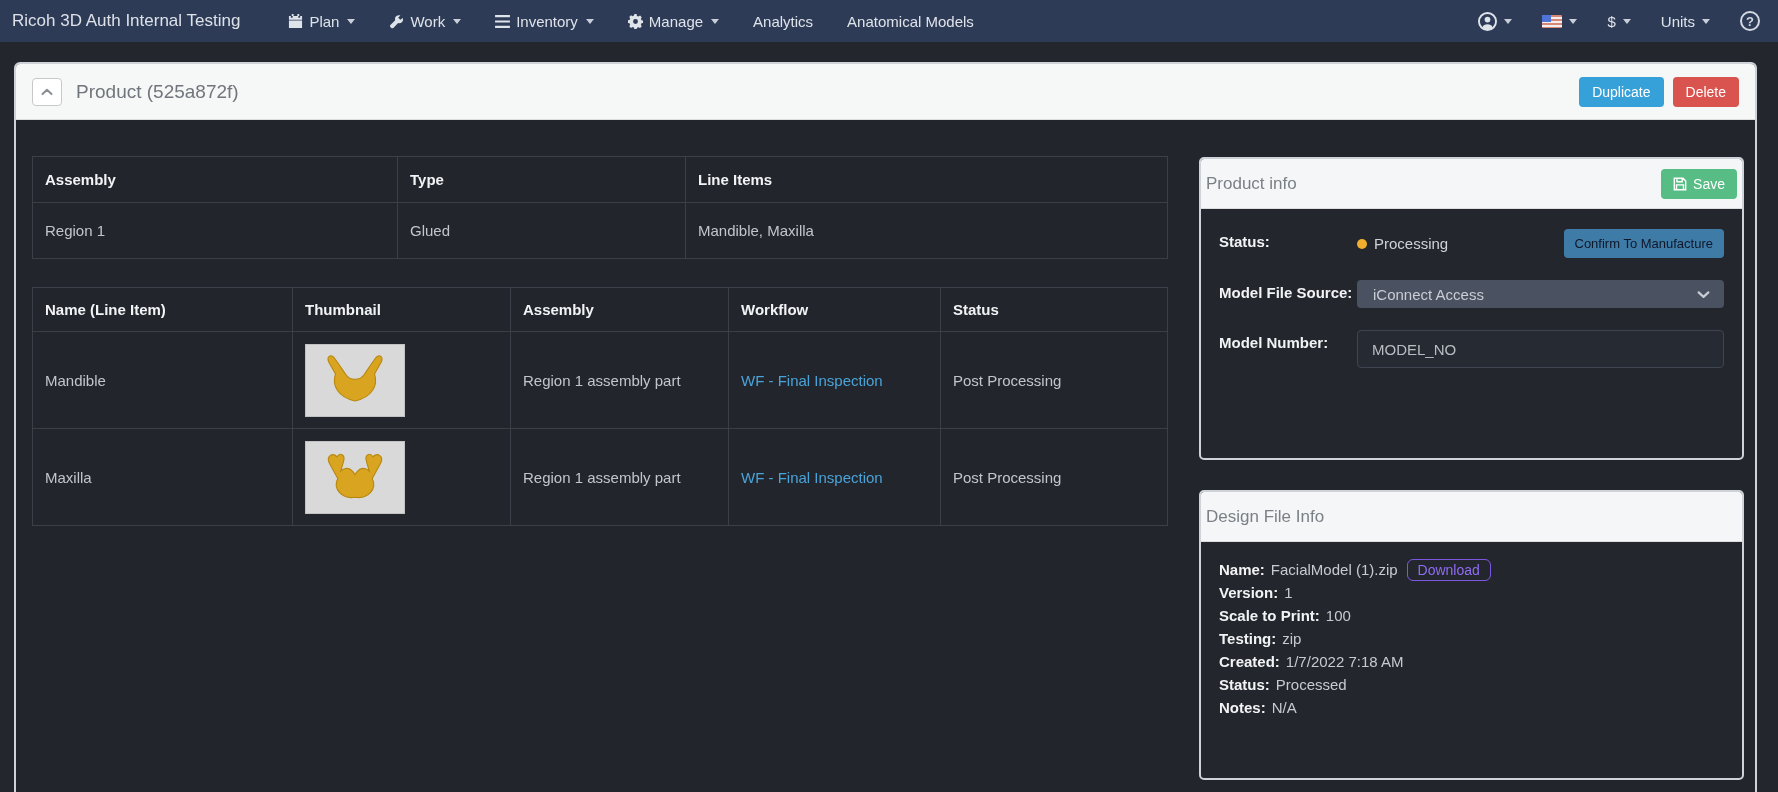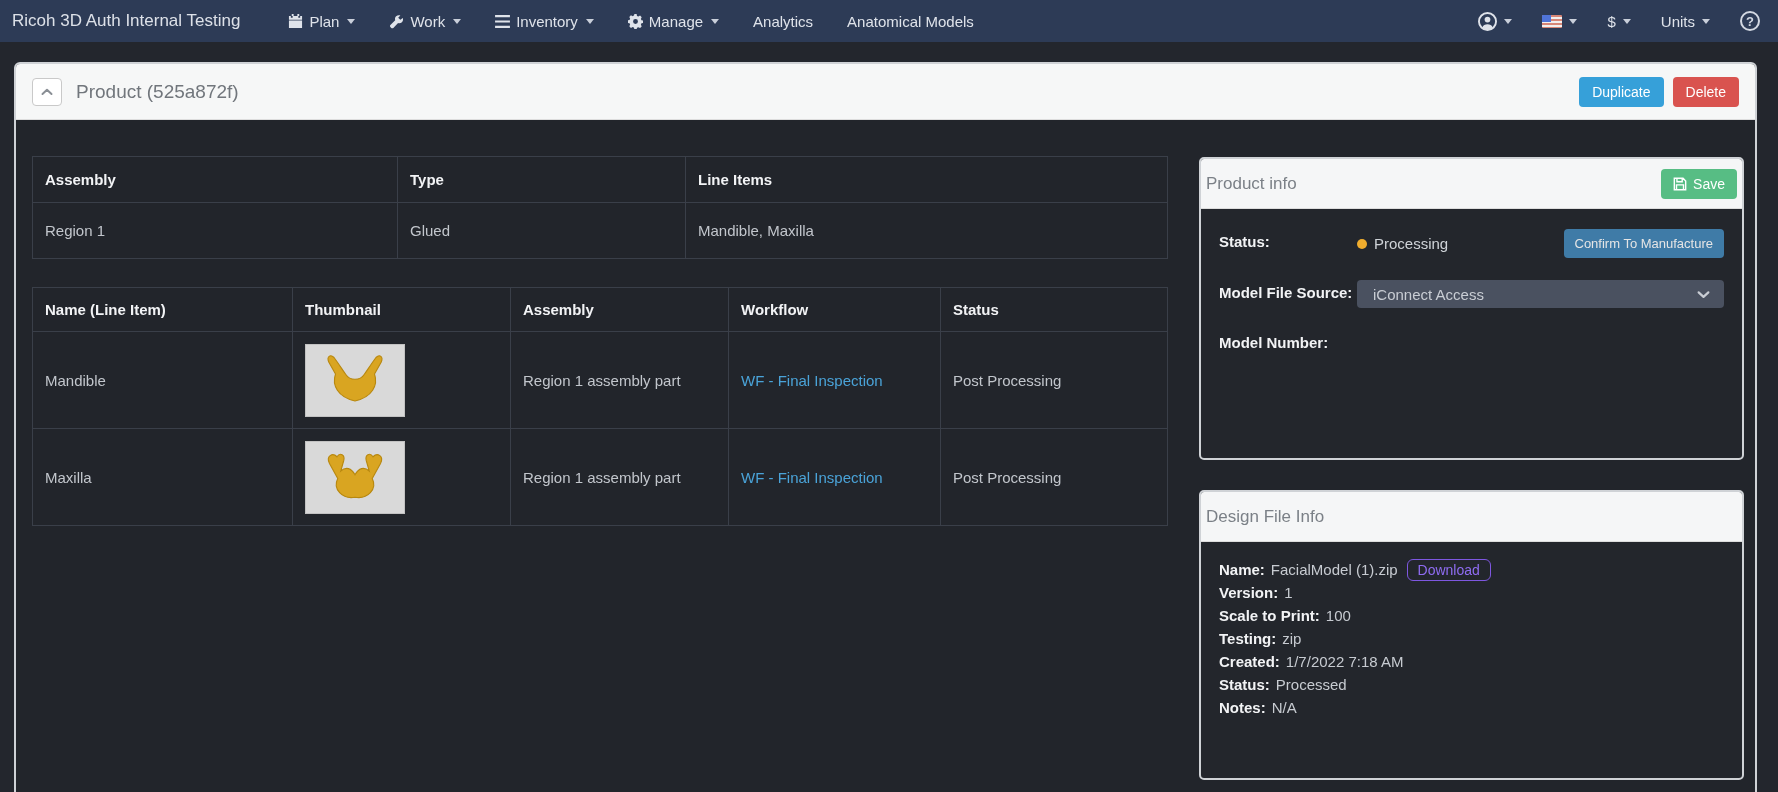--- a/index.html
+++ b/index.html
@@ -99,21 +99,21 @@
     padding:7px 12px; font-size:14px;
   }
 
   .pi-body { padding:20px 18px; }
   .form-row { display:flex; align-items:flex-start; margin-bottom:22px; }
   .form-label { width:138px; flex:none; font-weight:bold; color:#f2f3f5; font-size:15px; line-height:21px; padding-top:2px; }
   .form-value { flex:1; display:flex; align-items:center; }
   .status-dot { width:10px; height:10px; border-radius:50%; background:#f0ad2e; margin-right:7px; flex:none; }
   .status-text { color:#cfd3d8; font-size:15px; }
   .btn-confirm {
-    margin-left:auto; background:#3f7ba7; color:#e5e5e5; font-size:13px; padding:7px 11px;
+    margin-left:auto; background:#3f7ba7; color:#0f172a; font-size:13px; padding:7px 11px;
   }
   .select-box {
     flex:1; height:28px; background:#4a5160; border-radius:4px;
     display:flex; align-items:center; padding:0 14px 0 16px;
     color:#c9cdd4; font-size:15px; cursor:pointer;
   }
   .select-box .sel-caret { margin-left:auto; }
   .text-input {
     flex:1; height:38px; background:#262b33; border:1px solid #3e4450; border-radius:4px;
     color:#b9bdc3; font-size:15px; padding:0 14px;
@@ -313,20 +313,23 @@
           <div class="select-box">
             <span>iConnect Access</span>
             <svg class="sel-caret" width="13" height="9" viewBox="0 0 12 8">
                 <polyline points="1.5,2 6,6.2 10.5,2" fill="none" stroke="#c9cdd4" stroke-width="2" stroke-linecap="round" stroke-linejoin="round"></polyline>
               </svg>
           </div>
         </div>
       </div>
       <div class="form-row">
         <div class="form-label">Model Number:</div>
+        <div class="form-value">
+          <input class="text-input" type="text" value="MODEL_NO" style="">
+        </div>
       </div>
     </div>
   </div>
 
   <div class="side-panel design-info-panel">
     <div class="sp-header">
       <div class="sp-title">Design File Info</div>
     </div>
     <div class="df-body">
       <div class="df-row">

